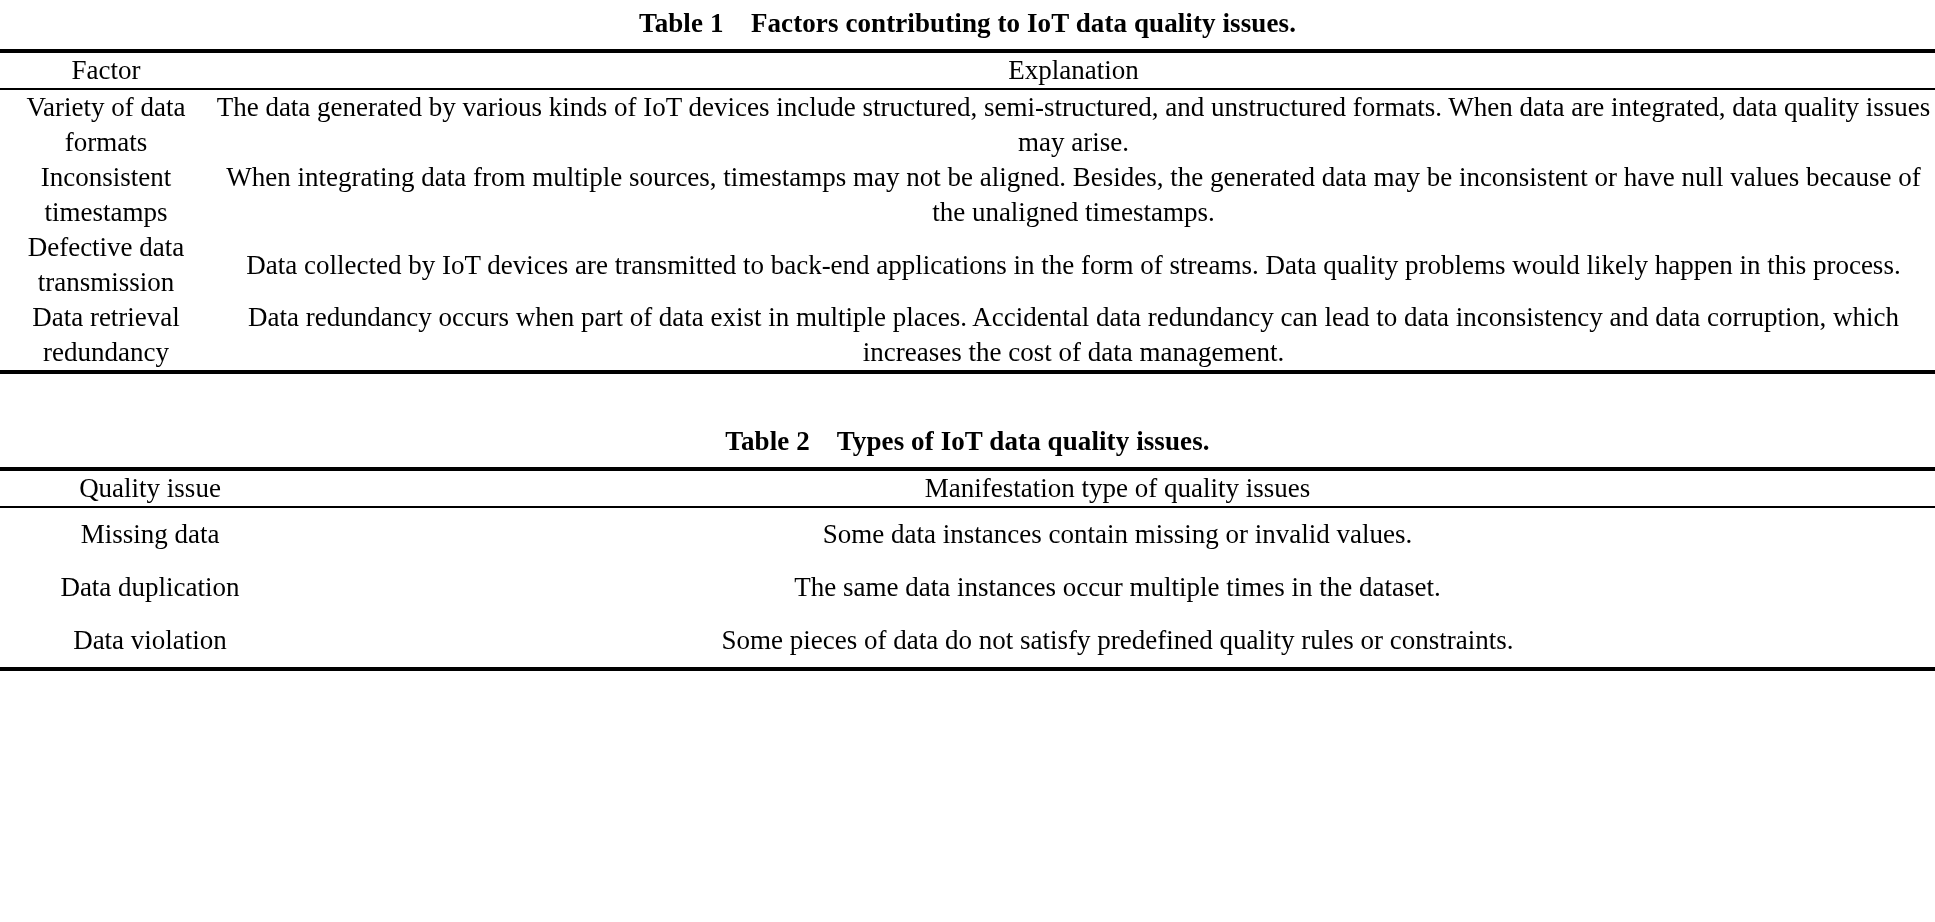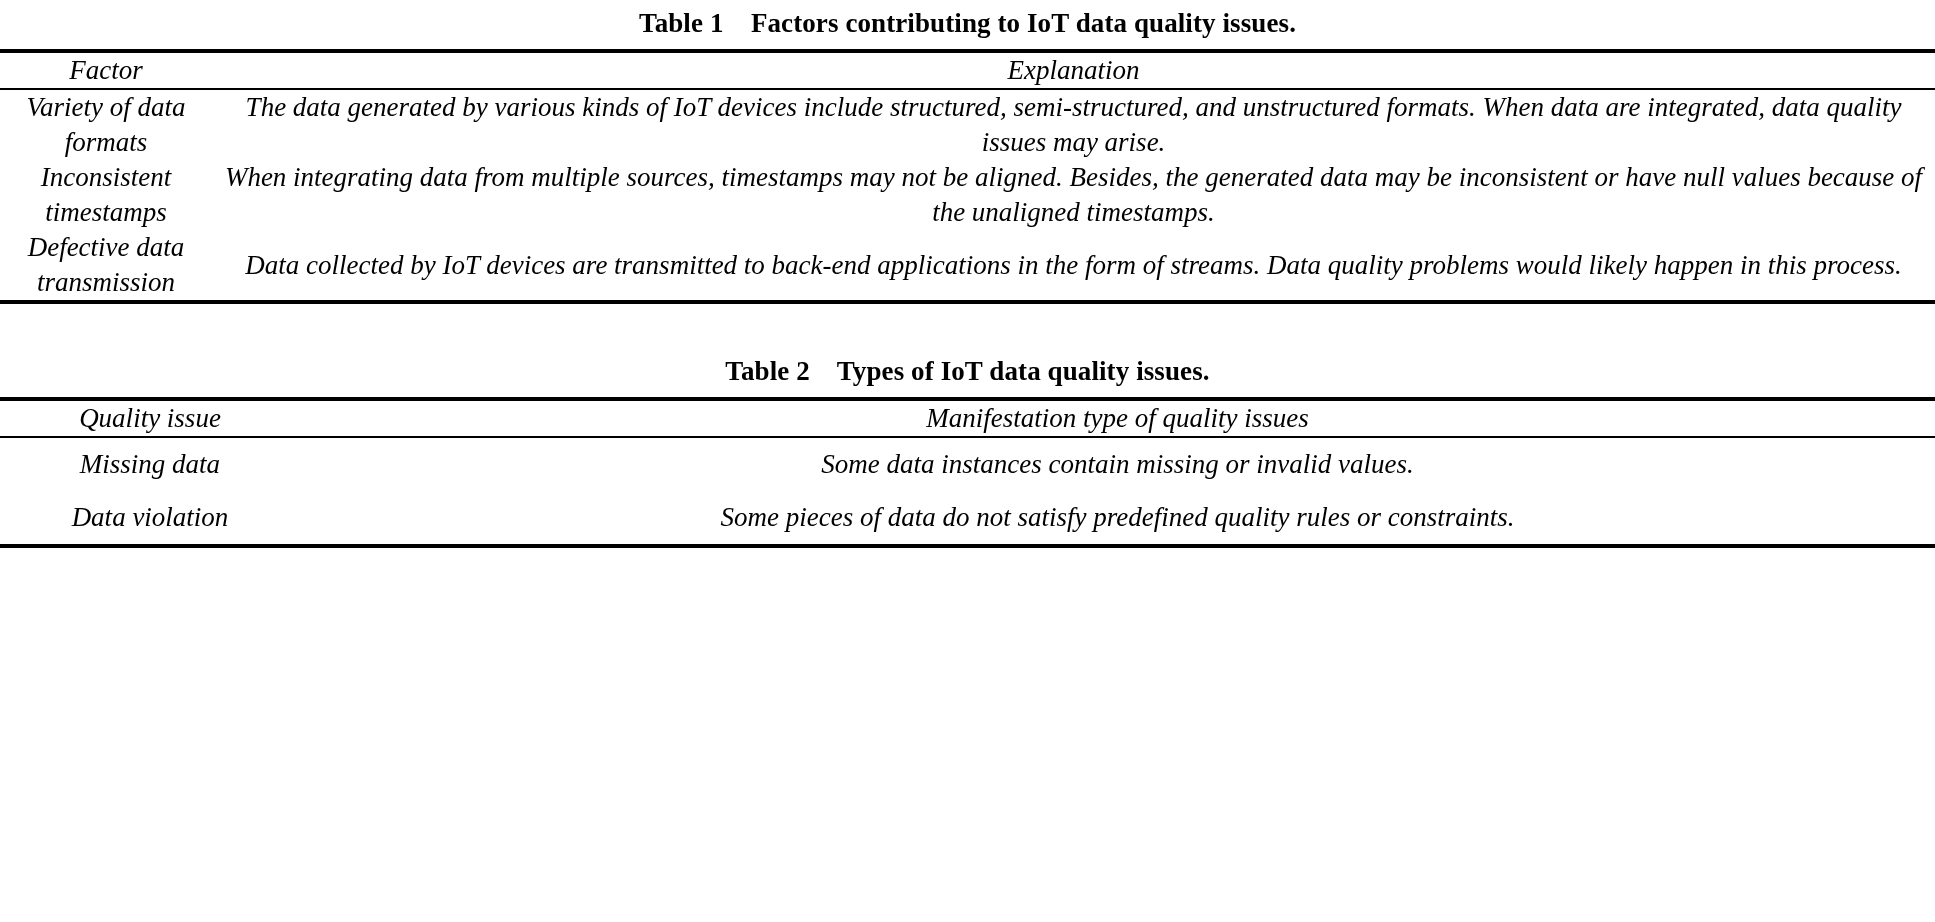--- a/index.html
+++ b/index.html
@@ -45,21 +45,20 @@
   .rule-thin {
     border-top: 2px solid #000;
     width: 1935px;
     height: 0;
   }
 
   table.doc-table {
     width: 1935px;
     border-collapse: collapse;
     table-layout: fixed;
-    font-style: italic;
   }
   table.doc-table td,
   table.doc-table th {
     padding: 0;
     vertical-align: middle;
     font-weight: normal;
     font-size: 27px;
     line-height: 1.28;
   }
 
@@ -139,20 +138,24 @@
           <td class="body-cell-right">The data generated by various kinds of IoT devices include structured, semi-structured, and unstructured formats. When data are integrated, data quality issues may arise.</td>
         </tr>
         <tr>
           <td class="body-cell-left">Inconsistent timestamps</td>
           <td class="body-cell-right">When integrating data from multiple sources, timestamps may not be aligned. Besides, the generated data may be inconsistent or have null values because of the unaligned timestamps.</td>
         </tr>
         <tr>
           <td class="body-cell-left">Defective data transmission</td>
           <td class="body-cell-right">Data collected by IoT devices are transmitted to back-end applications in the form of streams. Data quality problems would likely happen in this process.</td>
         </tr>
+        <tr>
+          <td class="body-cell-left">Data retrieval redundancy</td>
+          <td class="body-cell-right">Data redundancy occurs when part of data exist in multiple places. Accidental data redundancy can lead to data inconsistency and data corruption, which increases the cost of data management.</td>
+        </tr>
       </tbody>
     </table>
 
     <div class="rule-thick"></div>
   </div>
 
   <div class="gap-between-tables"></div>
 
   <div class="table-block">
 
@@ -181,20 +184,24 @@
       <colgroup>
         <col class="col-issue">
         <col class="col-manif">
       </colgroup>
       <tbody>
         <tr>
           <td class="body-cell-left">Missing data</td>
           <td class="body-cell-right">Some data instances contain missing or invalid values.</td>
         </tr>
         <tr>
+          <td class="body-cell-left">Data duplication</td>
+          <td class="body-cell-right">The same data instances occur multiple times in the dataset.</td>
+        </tr>
+        <tr>
           <td class="body-cell-left">Data violation</td>
           <td class="body-cell-right">Some pieces of data do not satisfy predefined quality rules or constraints.</td>
         </tr>
       </tbody>
     </table>
 
     <div class="rule-thick"></div>
   </div>
 
 </div>

